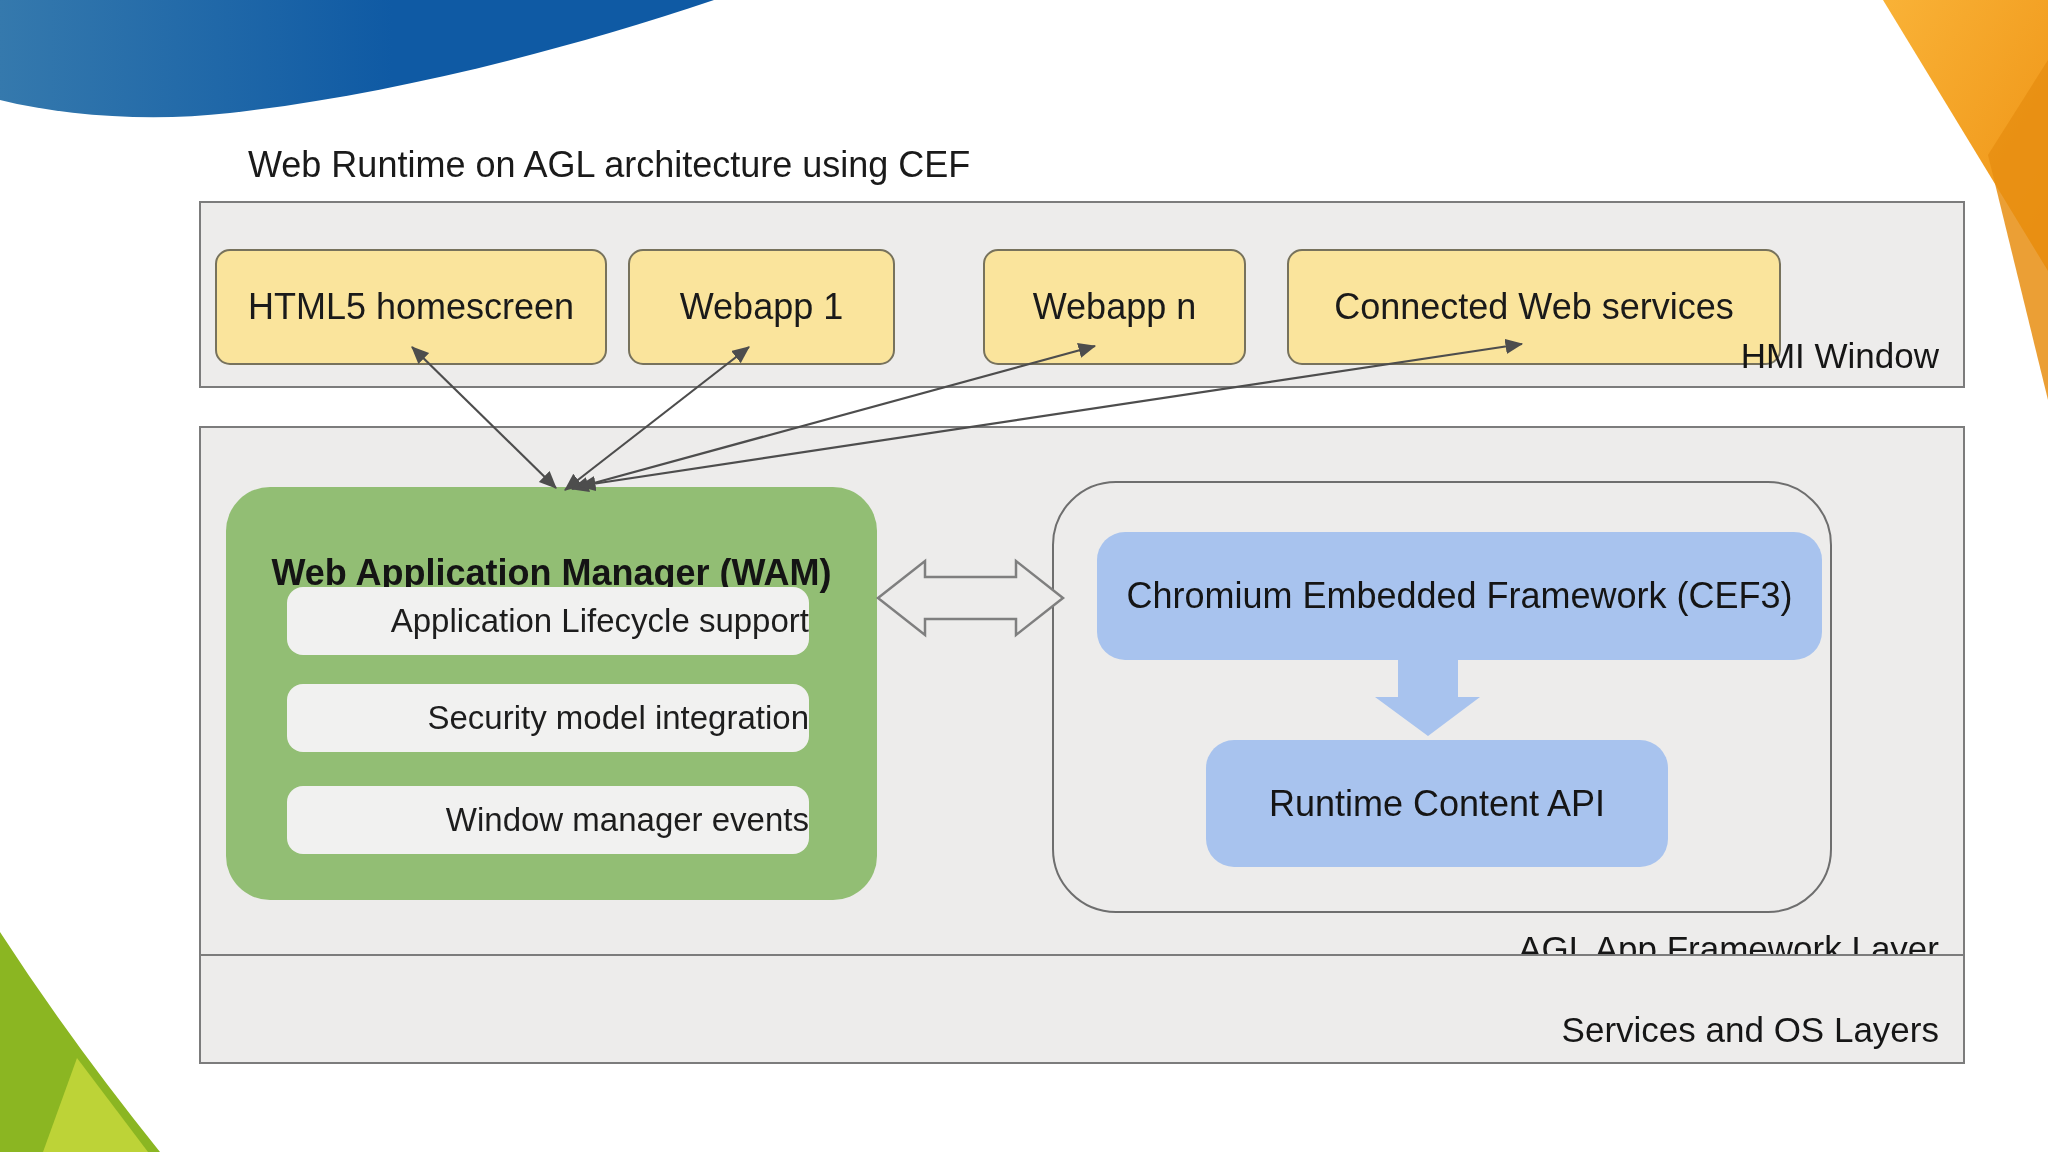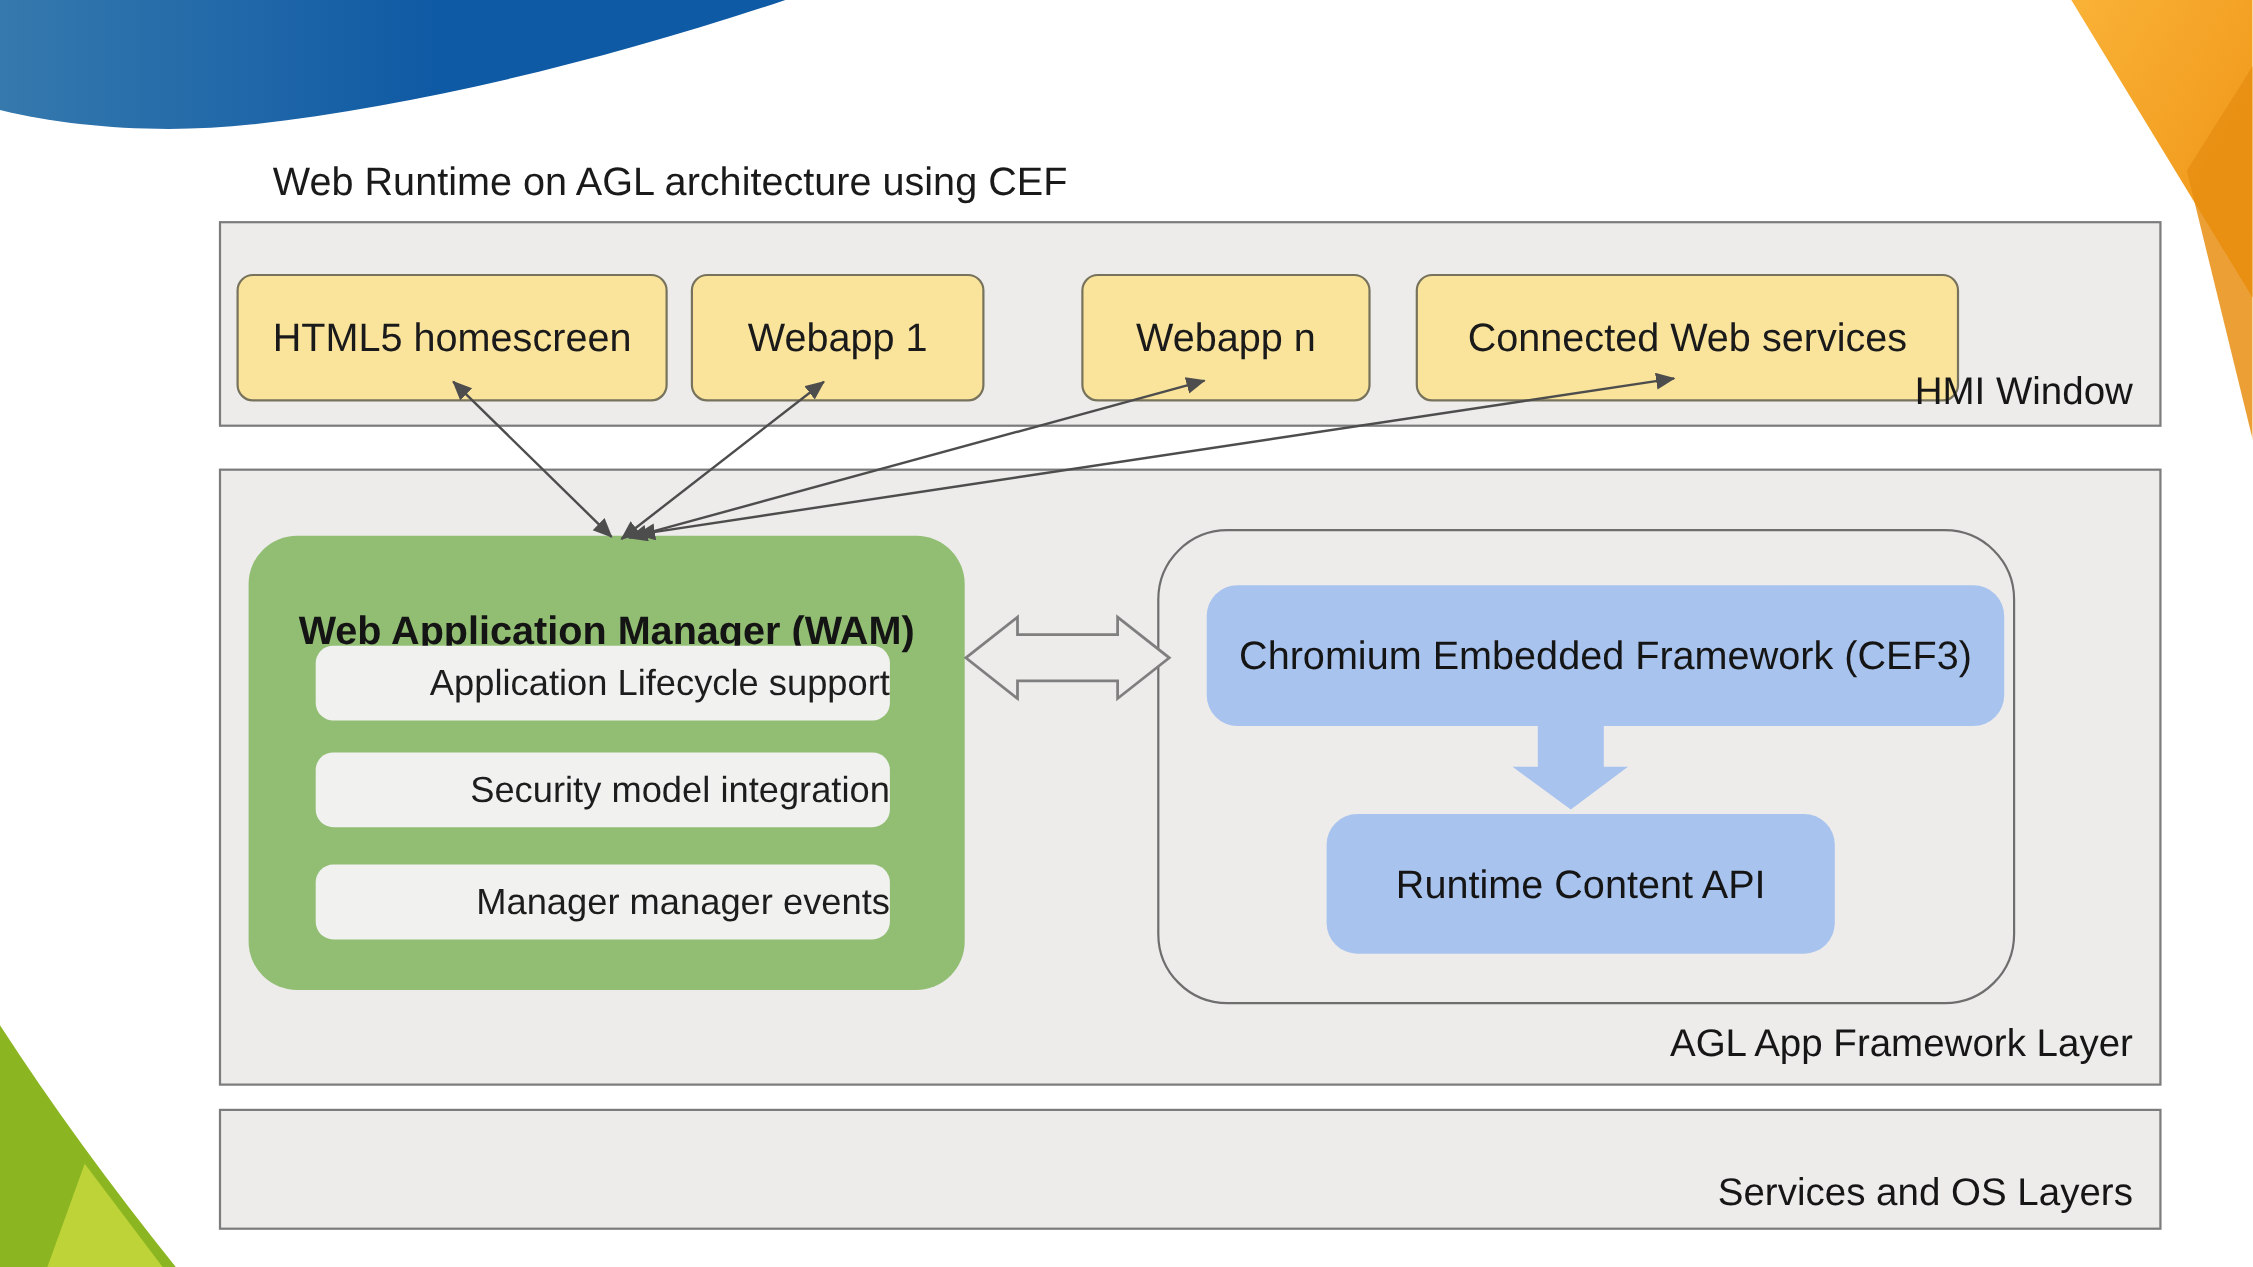--- a/index.html
+++ b/index.html
@@ -13,21 +13,21 @@
     color:var(--text,#1a1a1a);font-weight:400;white-space:nowrap;
   }
   .layer{
     position:absolute;left:199px;width:1766px;
     background:var(--layer-fill,#edeceb);
     border:2px solid var(--layer-border,#7c7c7c);
     box-sizing:border-box;
   }
   #hmi-layer{top:201px;height:187px;}
   #framework-layer{top:426px;height:561px;}
-  #services-layer{top:1008px;height:110px;}
+  #services-layer{top:954px;height:110px;}
   .layer-label{
     position:absolute;right:24px;font-size:35px;color:#161616;white-space:nowrap;
   }
   #hmi-layer .layer-label{bottom:10px;}
   #framework-layer .layer-label{bottom:16px;}
   #services-layer .layer-label{bottom:12px;}
   .ybox{
     position:absolute;top:46px;height:116px;box-sizing:border-box;
     background:var(--yellow-fill,#fae49c);
     border:2px solid var(--yellow-border,#77725c);
@@ -116,21 +116,21 @@
 
     <div id="wam-box">
       <div id="wam-title">Web Application Manager (WAM)</div>
       <div class="wam-item" style="top:100px">
         <span>Application Lifecycle support</span>
       </div>
       <div class="wam-item" style="top:197px">
         <span>Security model integration</span>
       </div>
       <div class="wam-item" style="top:299px">
-        <span>Manager manager events</span>
+        <span>Window manager events</span>
       </div>
     </div>
 
     <div id="cef-container">
       <div class="bluebox" id="cef3-box">
         <span>Chromium Embedded Framework (CEF3)</span>
       </div>
       <div class="bluebox" id="content-api-box">
         <span>Runtime Content API</span>
       </div>

